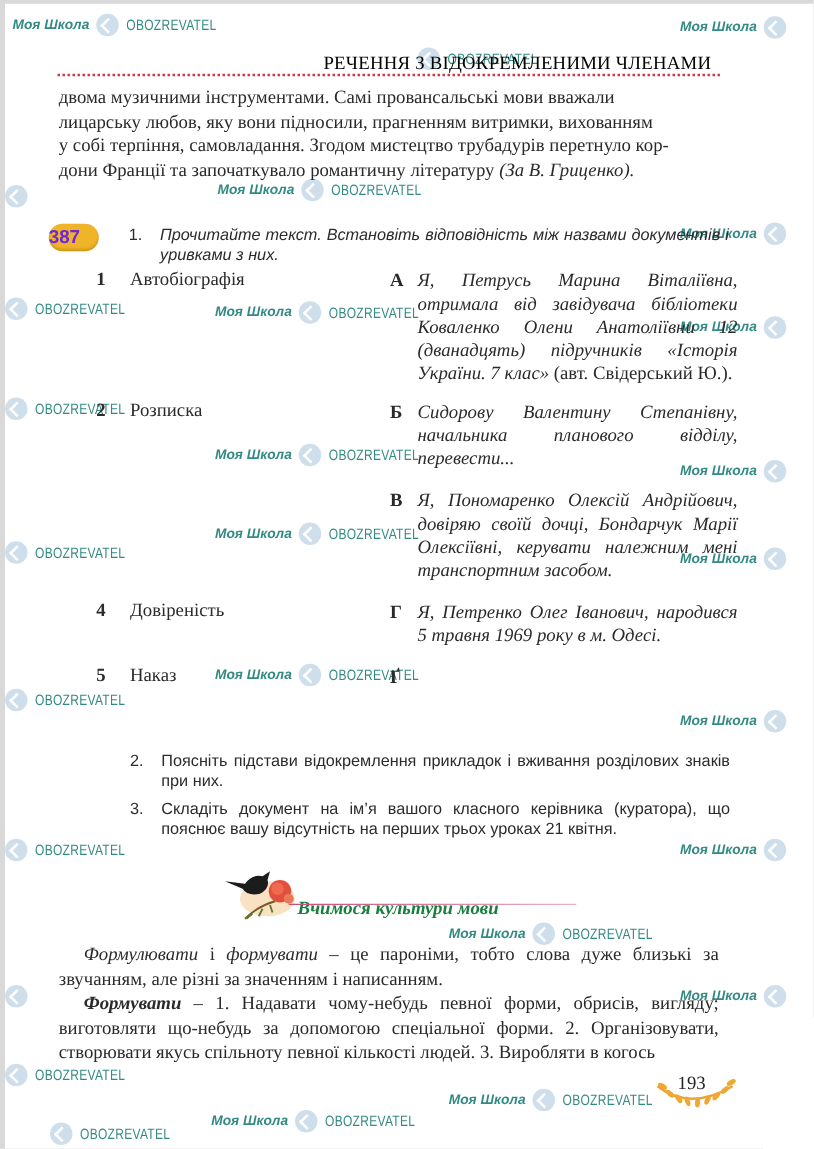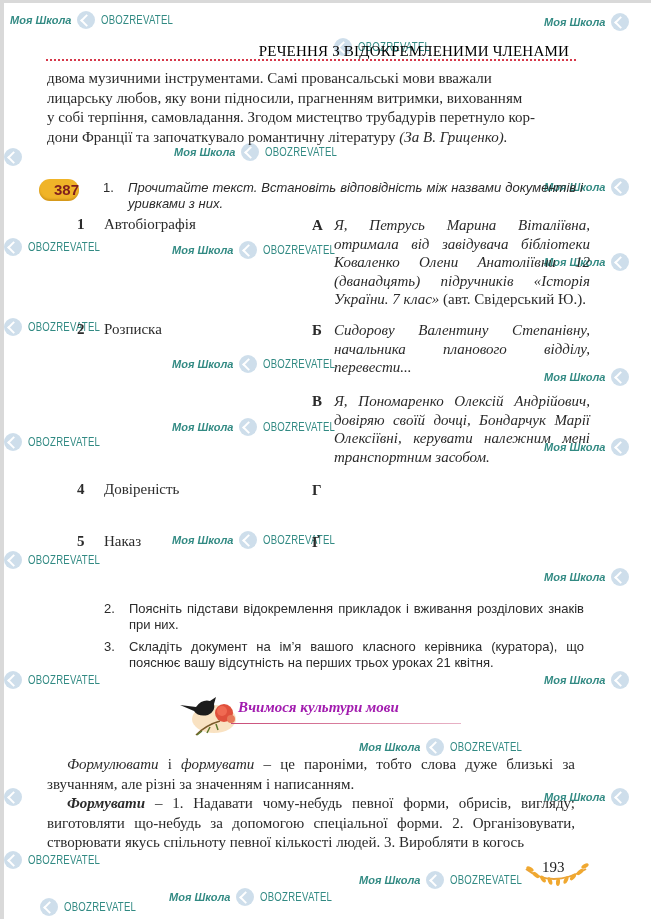--- a/index.html
+++ b/index.html
@@ -95,22 +95,22 @@
       left: 35px;
       top: 176px;
       width: 40px;
       height: 22px;
       border-radius: 11px;
       background: #f0b428;
       box-shadow: inset 0 -2px 2px rgba(160,100,0,0.35);
       font-family: "Liberation Sans", "DejaVu Sans", sans-serif;
       font-weight: bold;
       font-size: 15px;
-      color: #7f1d1d;
-      text-align: right;
+      color: #6d28d9;
+      text-align: left;
       line-height: 22px;
     }
     .task {
       position: absolute;
       font-family: "Liberation Sans", "DejaVu Sans", sans-serif;
       font-size: 13px;
       line-height: 16px;
       color: #2b2b2b;
     }
     .task .num {
@@ -168,25 +168,25 @@
       position: absolute;
       left: 55px;
       top: 32px;
       width: 230px;
       height: 1px;
       background: linear-gradient(to right, #c94c78, #e8b3c6);
     }
     .banner-title {
       position: absolute;
       left: 62px;
-      top: 8px;
+      top: 28px;
       font-style: italic;
       font-weight: bold;
       font-size: 15px;
-      color: #a21caf;
+      color: #15803d;
       white-space: nowrap;
     }
     .page-num-wrap {
       position: absolute;
       left: 518px;
       top: 852px;
       width: 70px;
       height: 40px;
     }
     .page-num {
@@ -355,20 +355,21 @@
   <div class="right-item" style="top:318px;height:60px;">
     <span class="letter">Б</span>
     <div class="body">Сидорову Валентину Степанівну, начальника планового відділу, перевести...</div>
   </div>
   <div class="right-item" style="top:389px;height:75px;">
     <span class="letter">В</span>
     <div class="body">Я, Пономаренко Олексій Андрійович, довіряю своїй дочці, Бондарчук Марії Олексіївні, керувати належним мені транспортним засобом.</div>
   </div>
   <div class="right-item" style="top:478px;height:40px;">
     <span class="letter">Г</span>
+    <div class="body">Я, Петренко Олег Іванович, народився 5 травня 1969 року в м. Одесі.</div>
   </div>
   <div class="right-item" style="top:530px;height:58px;">
     <span class="letter">Ґ</span>
   </div>
 
   <div class="task" style="left:100px;top:598px;width:480px;height:34px;">
     <span class="num">2.</span>
     <span class="txt" style="width:455px;">Поясніть підстави відокремлення прикладок і вживання розділових знаків при них.</span>
   </div>
 

